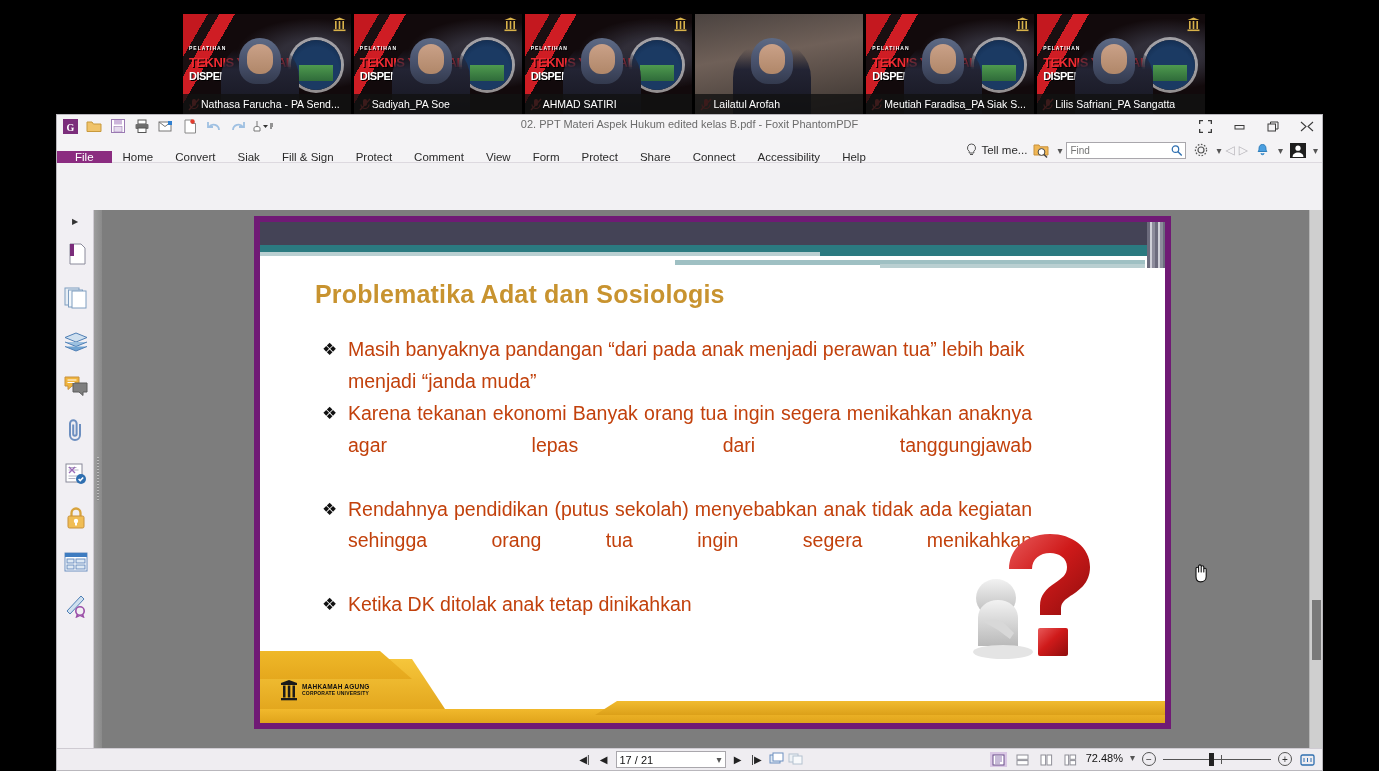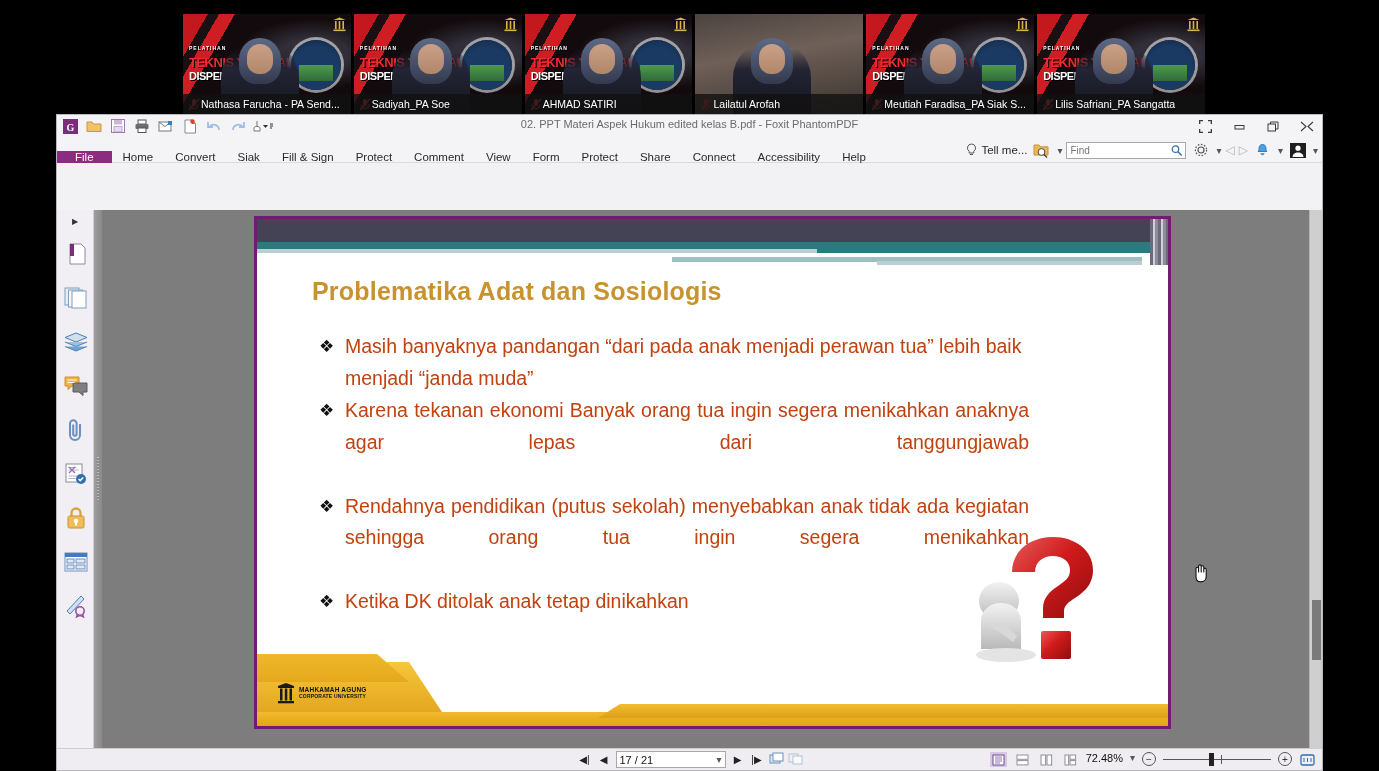--- a/index.html
+++ b/index.html
@@ -101,21 +101,21 @@
               background:linear-gradient(90deg,#9d9d9d,#8a8a8a); }
   #leftsplit:after{ content:""; position:absolute; left:3px; top:50%; margin-top:-22px;
               width:2px; height:44px;
               background:repeating-linear-gradient(180deg,#bdbdbd 0 1px,#8a8a8a 1px 3px); }
 
   #viewport{ position:absolute; left:45px; right:0; top:0; bottom:0; background:#7d7d7d;
              overflow:hidden; }
 
   
   #slide{ position:absolute; left:152px; top:6px; width:917px; height:513px;
-          background:#fff; border:3px solid #701a75; overflow:hidden; }
+          background:#fff; border:6px solid #701a75; overflow:hidden; }
   #slide-topband{ position:absolute; left:0; top:0; width:100%; height:23px; background:#444356; }
   #slide-tealband{ position:absolute; left:0; top:23px; width:100%; height:11px; background:#2b7a80; }
   #band-light1{ position:absolute; left:0; top:30px; width:560px; height:4px; background:#b9cfd1; }
   #band-light2{ position:absolute; left:415px; top:38px; width:470px; height:5px; background:#9fc0c3; }
   #band-light3{ position:absolute; left:620px; top:42px; width:265px; height:4px; background:#b9cfd1; }
   #band-right{ position:absolute; right:0; top:0; width:18px; height:46px;
                background:repeating-linear-gradient(90deg,#6c6b7d 0 3px,#cfcfd8 3px 5px,#8d8c9c 5px 8px); }
 
   #slide-title{ position:absolute; left:55px; top:58px; font-size:25px; font-weight:bold;
                 color:#c8932f; letter-spacing:.2px; }

